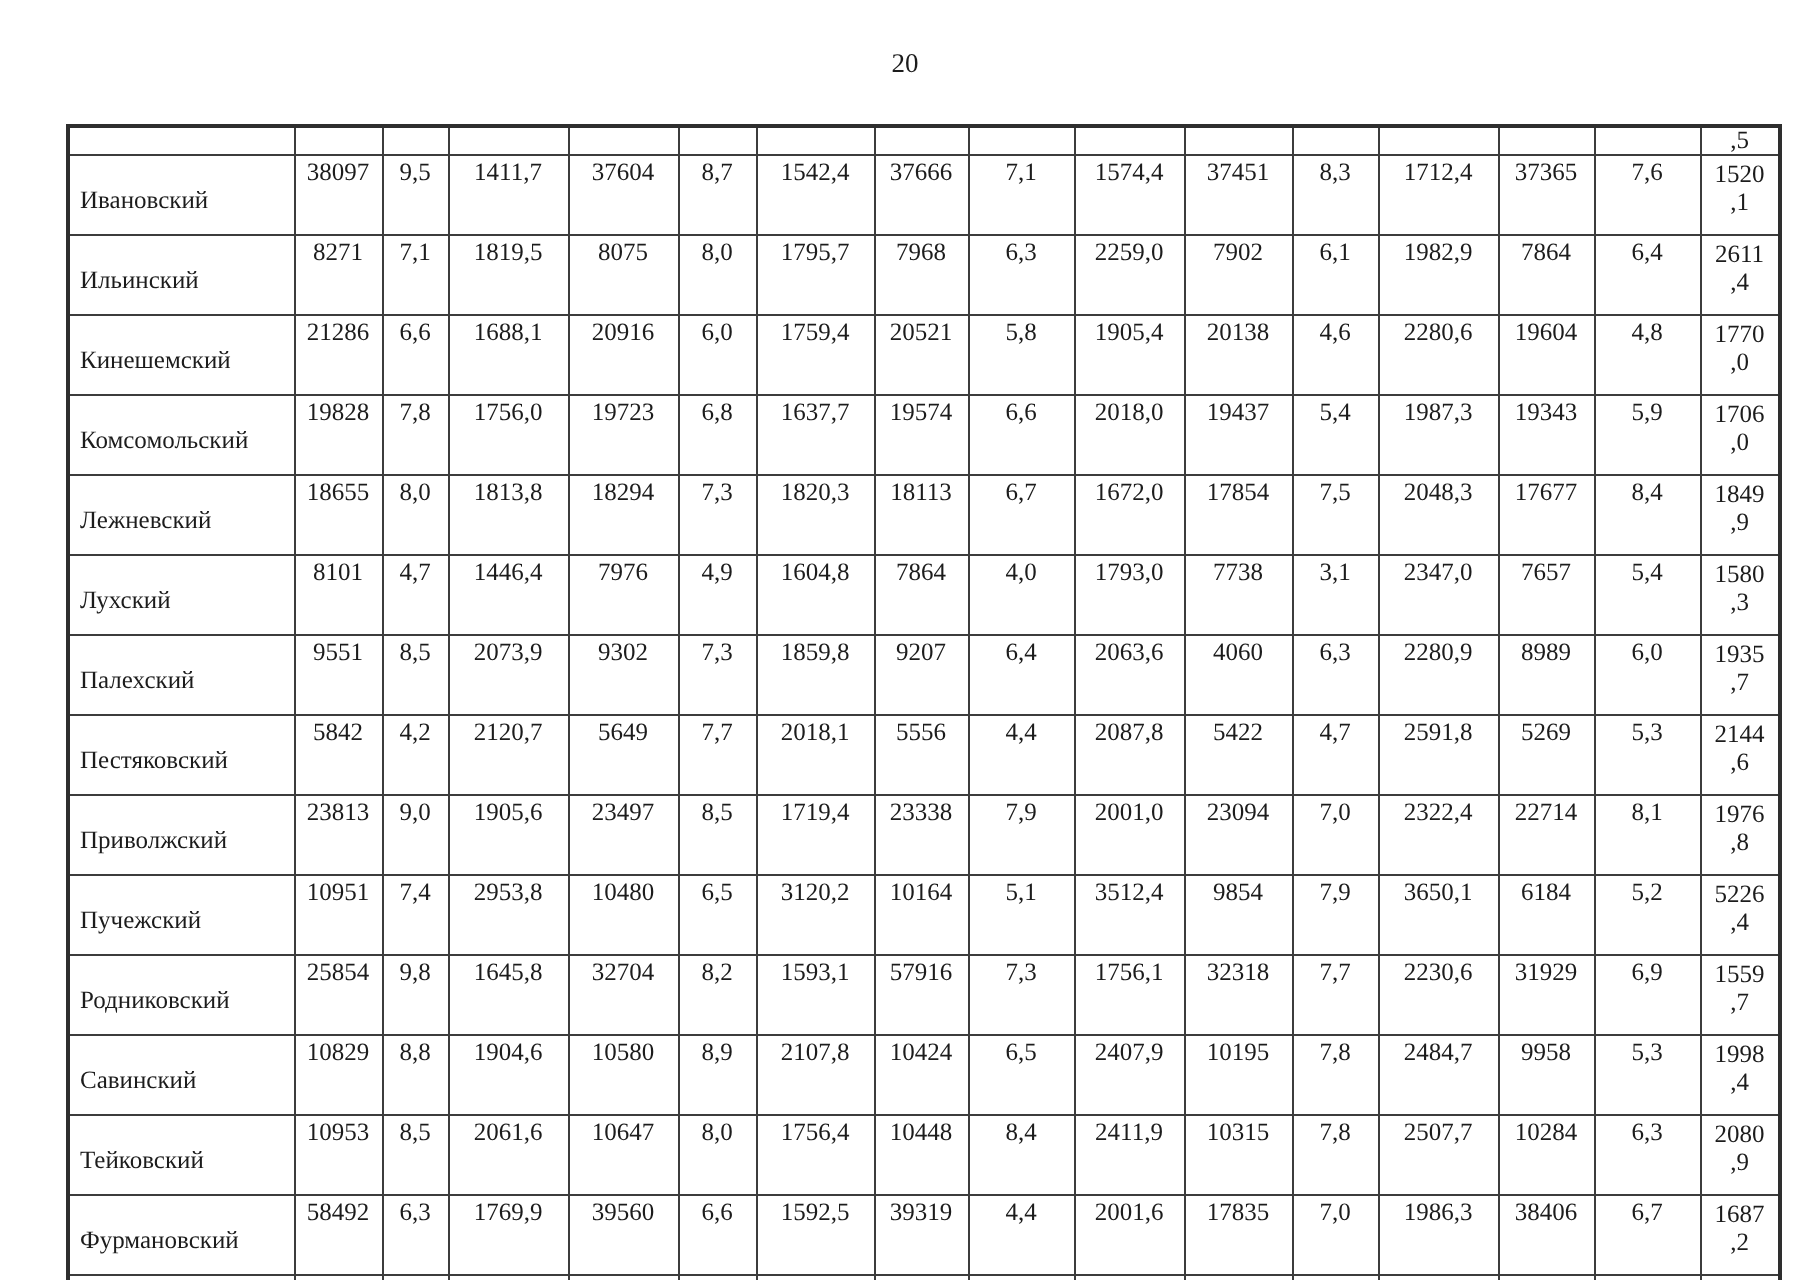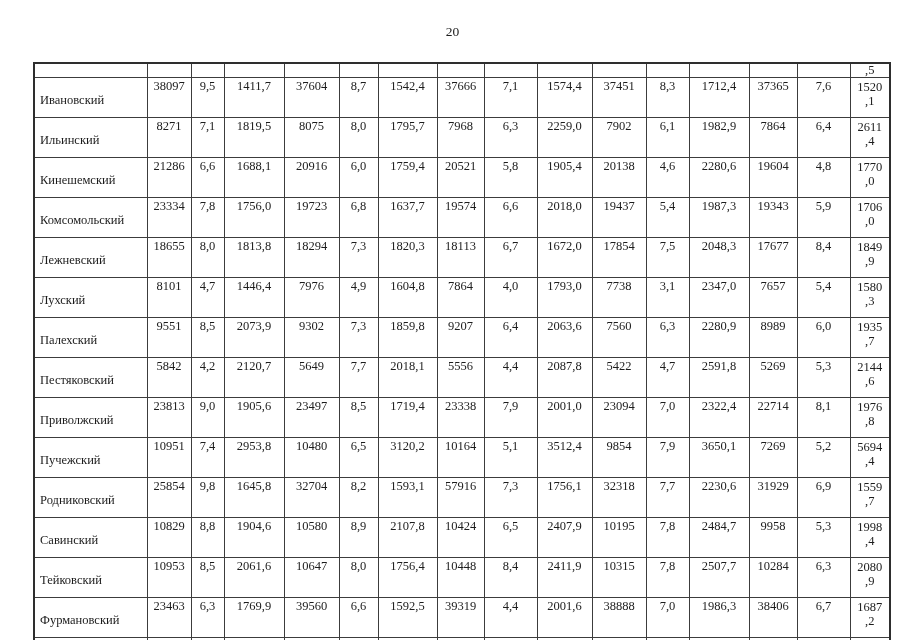--- a/index.html
+++ b/index.html
@@ -165,21 +165,21 @@
           <td class="num-cell">20138</td>
           <td class="num-cell">4,6</td>
           <td class="num-cell">2280,6</td>
           <td class="num-cell">19604</td>
           <td class="num-cell">4,8</td>
           <td class="num-cell last-col">1770
 ,0</td>
         </tr>
         <tr>
           <td class="name-cell">Комсомольский</td>
-          <td class="num-cell">23334</td>
+          <td class="num-cell">19828</td>
           <td class="num-cell">7,8</td>
           <td class="num-cell">1756,0</td>
           <td class="num-cell">19723</td>
           <td class="num-cell">6,8</td>
           <td class="num-cell">1637,7</td>
           <td class="num-cell">19574</td>
           <td class="num-cell">6,6</td>
           <td class="num-cell">2018,0</td>
           <td class="num-cell">19437</td>
           <td class="num-cell">5,4</td>
@@ -231,21 +231,21 @@
           <td class="name-cell">Палехский</td>
           <td class="num-cell">9551</td>
           <td class="num-cell">8,5</td>
           <td class="num-cell">2073,9</td>
           <td class="num-cell">9302</td>
           <td class="num-cell">7,3</td>
           <td class="num-cell">1859,8</td>
           <td class="num-cell">9207</td>
           <td class="num-cell">6,4</td>
           <td class="num-cell">2063,6</td>
-          <td class="num-cell">7560</td>
+          <td class="num-cell">4060</td>
           <td class="num-cell">6,3</td>
           <td class="num-cell">2280,9</td>
           <td class="num-cell">8989</td>
           <td class="num-cell">6,0</td>
           <td class="num-cell last-col">1935
 ,7</td>
         </tr>
         <tr>
           <td class="name-cell">Пестяковский</td>
           <td class="num-cell">5842</td>
@@ -291,23 +291,23 @@
           <td class="num-cell">2953,8</td>
           <td class="num-cell">10480</td>
           <td class="num-cell">6,5</td>
           <td class="num-cell">3120,2</td>
           <td class="num-cell">10164</td>
           <td class="num-cell">5,1</td>
           <td class="num-cell">3512,4</td>
           <td class="num-cell">9854</td>
           <td class="num-cell">7,9</td>
           <td class="num-cell">3650,1</td>
-          <td class="num-cell">7269</td>
+          <td class="num-cell">6184</td>
           <td class="num-cell">5,2</td>
-          <td class="num-cell last-col">5694
+          <td class="num-cell last-col">5226
 ,4</td>
         </tr>
         <tr>
           <td class="name-cell">Родниковский</td>
           <td class="num-cell">25854</td>
           <td class="num-cell">9,8</td>
           <td class="num-cell">1645,8</td>
           <td class="num-cell">32704</td>
           <td class="num-cell">8,2</td>
           <td class="num-cell">1593,1</td>
@@ -355,30 +355,30 @@
           <td class="num-cell">10315</td>
           <td class="num-cell">7,8</td>
           <td class="num-cell">2507,7</td>
           <td class="num-cell">10284</td>
           <td class="num-cell">6,3</td>
           <td class="num-cell last-col">2080
 ,9</td>
         </tr>
         <tr>
           <td class="name-cell">Фурмановский</td>
-          <td class="num-cell">23463</td>
+          <td class="num-cell">58492</td>
           <td class="num-cell">6,3</td>
           <td class="num-cell">1769,9</td>
           <td class="num-cell">39560</td>
           <td class="num-cell">6,6</td>
           <td class="num-cell">1592,5</td>
           <td class="num-cell">39319</td>
           <td class="num-cell">4,4</td>
           <td class="num-cell">2001,6</td>
-          <td class="num-cell">38888</td>
+          <td class="num-cell">17835</td>
           <td class="num-cell">7,0</td>
           <td class="num-cell">1986,3</td>
           <td class="num-cell">38406</td>
           <td class="num-cell">6,7</td>
           <td class="num-cell last-col">1687
 ,2</td>
         </tr>
         <tr>
           <td class="name-cell">Шуйский</td>
           <td class="num-cell">21619</td>

